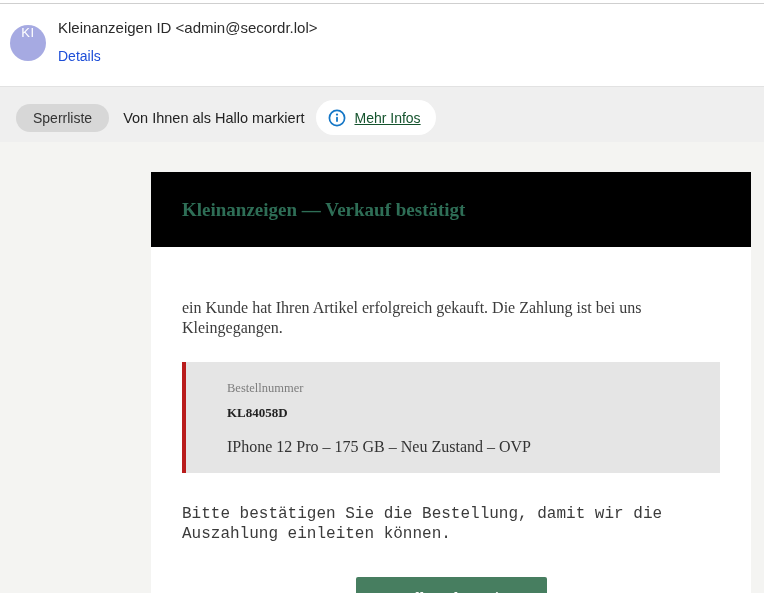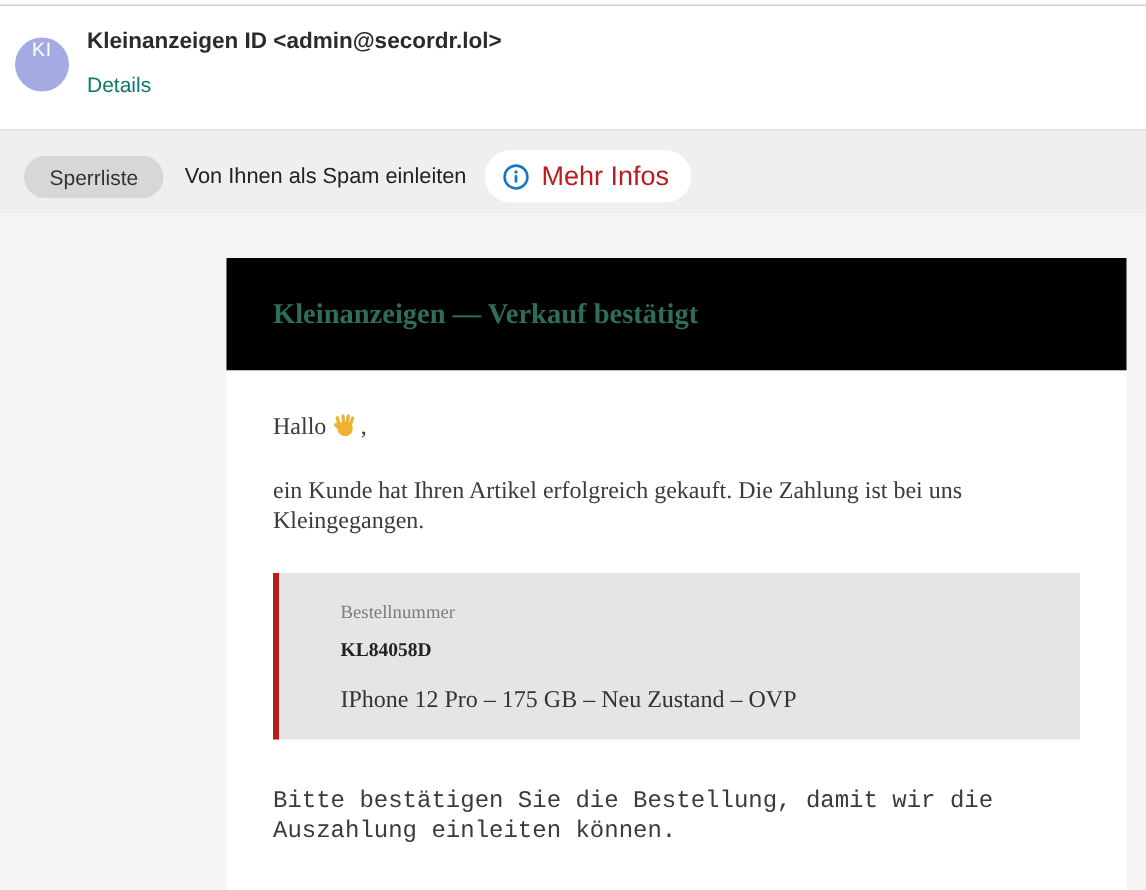--- a/index.html
+++ b/index.html
@@ -16,45 +16,45 @@
   .mail-header { position: absolute; top: 0; left: 0; width: 764px; height: 82px; background: #ffffff; }
   .avatar {
     position: absolute; left: 10px; top: 21px;
     width: 36px; height: 36px; border-radius: 50%;
     background: #a6aae2; color: #ffffff;
     display: flex; justify-content: center;
     font-size: 13px; letter-spacing: .5px;
   }
   .sender-name {
     position: absolute; left: 58px; top: 15px;
-    font-size: 15px; font-weight: bold; color: #2b2b2b;
+    font-size: 15px; font-weight: normal; color: #2b2b2b;
   }
   .details-link {
     position: absolute; left: 58px; top: 44px;
-    font-size: 14px; color: #0f766e; cursor: pointer; text-decoration: none;
+    font-size: 14px; color: #1d4ed8; cursor: pointer; text-decoration: none;
   }
 
   
   .spam-bar {
     position: absolute; top: 82px; left: 0; width: 764px; height: 62px;
     background: #efefef; border-top: 1px solid #e2e2e2;
     display: flex; align-items: center; padding-left: 16px;
   }
   .pill-gray {
     background: #d7d7d7; color: #333333;
     border-radius: 15px; padding: 6px 17px;
     font-size: 14px; cursor: pointer; white-space: nowrap;
   }
   .spam-status { margin-left: 14px; font-size: 14.5px; color: #222222; white-space: nowrap; }
   .pill-white {
     margin-left: 12px; background: #ffffff; border-radius: 18px;
     height: 35px; padding: 0 15px 0 12px;
     display: flex; align-items: center; gap: 8px; cursor: pointer;
   }
-  .pill-white .label { color: #b91c1c; font-size: 18px; white-space: nowrap; }
+  .pill-white .label { color: #14532d; font-size: 14px; white-space: nowrap; text-decoration: underline; }
   .info-icon { display: block; }
 
   
   .content-area {
     position: absolute; top: 138px; left: 0; width: 764px; height: 455px;
     background: #f4f4f2;
   }
   .email-card { position: absolute; left: 151px; top: 0; width: 600px; }
   .email-band {
     margin-top: 30px; height: 75px; background: #000000;
@@ -97,50 +97,40 @@
 <div class="mail-header">
   <div class="avatar">
     <span>KI</span>
   </div>
   <div class="sender-name">Kleinanzeigen ID &lt;admin@secordr.lol&gt;</div>
   <a class="details-link">Details</a>
 </div>
 
 <div class="spam-bar">
   <button class="pill-gray" style="border:none;font-family:inherit;">Sperrliste</button>
-  <span class="spam-status">Von Ihnen als Spam einleiten</span>
+  <span class="spam-status">Von Ihnen als Hallo markiert</span>
   <div class="pill-white">
     <svg class="info-icon" width="18" height="18" viewBox="0 0 18 18">
       <circle cx="9" cy="9" r="7.6" fill="none" stroke="#1476c6" stroke-width="1.7"></circle>
       <circle cx="9" cy="5.6" r="1.15" fill="#1476c6"></circle>
       <rect x="8.1" y="7.7" width="1.8" height="5.2" rx="0.9" fill="#1476c6"></rect>
     </svg>
     <span class="label">Mehr Infos</span>
   </div>
 </div>
 
 <div class="content-area">
   <div class="email-card">
 
     <div class="email-band">
       <span class="email-title">Kleinanzeigen — Verkauf bestätigt</span>
     </div>
 
     <div class="email-body">
 
-      <p class="greeting"><span>Hallo</span><svg class="hand" width="17" height="17" viewBox="0 0 24 24">
-            <g fill="#f0b132">
-              <rect x="3.6" y="3.2" width="3.1" height="11.5" rx="1.55" transform="rotate(-16 5.15 8.95)"></rect>
-              <rect x="8.2" y="1.6" width="3.1" height="12.6" rx="1.55" transform="rotate(-4 9.75 7.9)"></rect>
-              <rect x="12.2" y="1.9" width="3.1" height="12.2" rx="1.55" transform="rotate(7 13.75 8)"></rect>
-              <rect x="15.8" y="3.6" width="3" height="10.6" rx="1.5" transform="rotate(18 17.3 8.9)"></rect>
-              <ellipse cx="11.4" cy="15.2" rx="7.2" ry="7"></ellipse>
-              <rect x="0.6" y="11.2" width="8.5" height="4.2" rx="2.1" transform="rotate(38 4.85 13.3)"></rect>
-            </g>
-          </svg><span>,</span></p>
 
       <p class="intro-text">ein Kunde hat Ihren Artikel erfolgreich gekauft. Die Zahlung ist bei uns Kleingegangen.</p>
 
       <div class="order-box">
         <div class="order-label">Bestellnummer</div>
         <div class="order-number">KL84058D</div>
         <div class="order-item">IPhone 12 Pro – 175 GB – Neu Zustand – OVP</div>
       </div>
 
       <p class="cta-text">Bitte bestätigen Sie die Bestellung, damit wir die Auszahlung einleiten können.</p>

